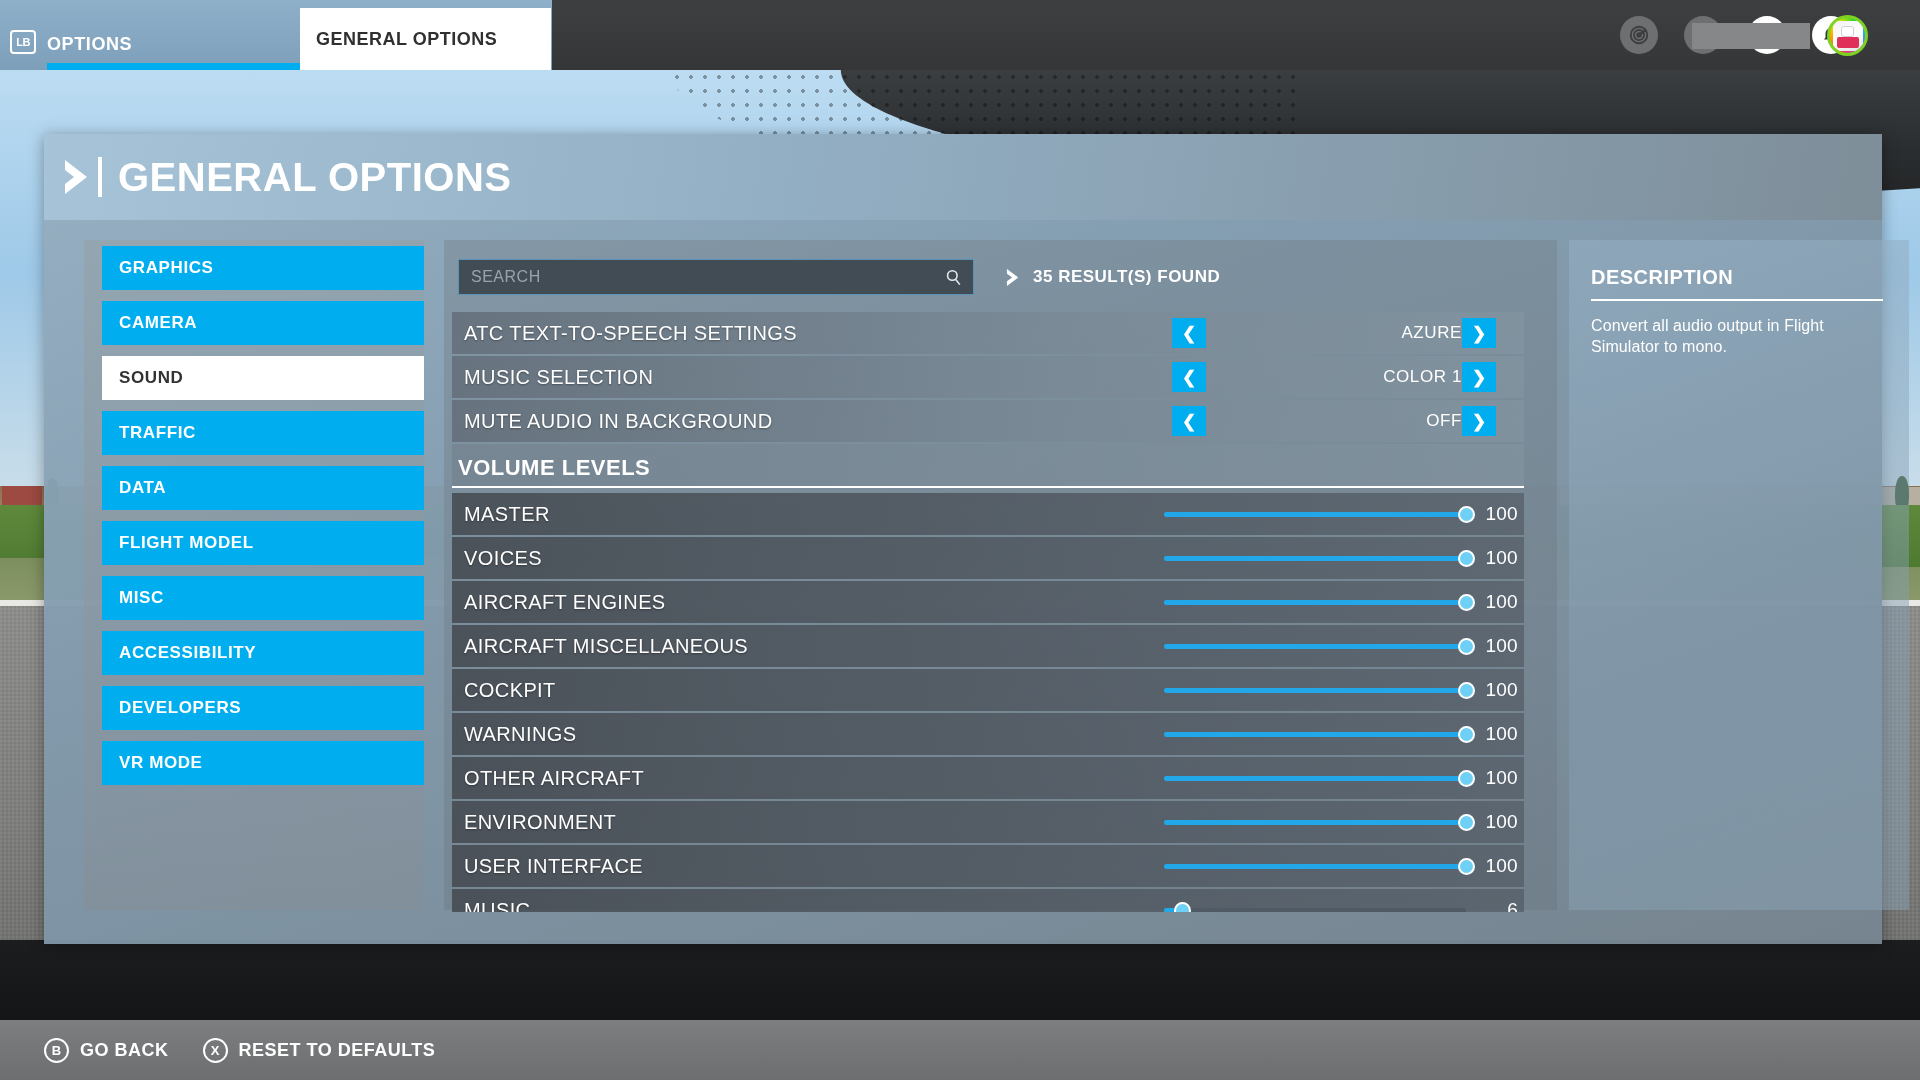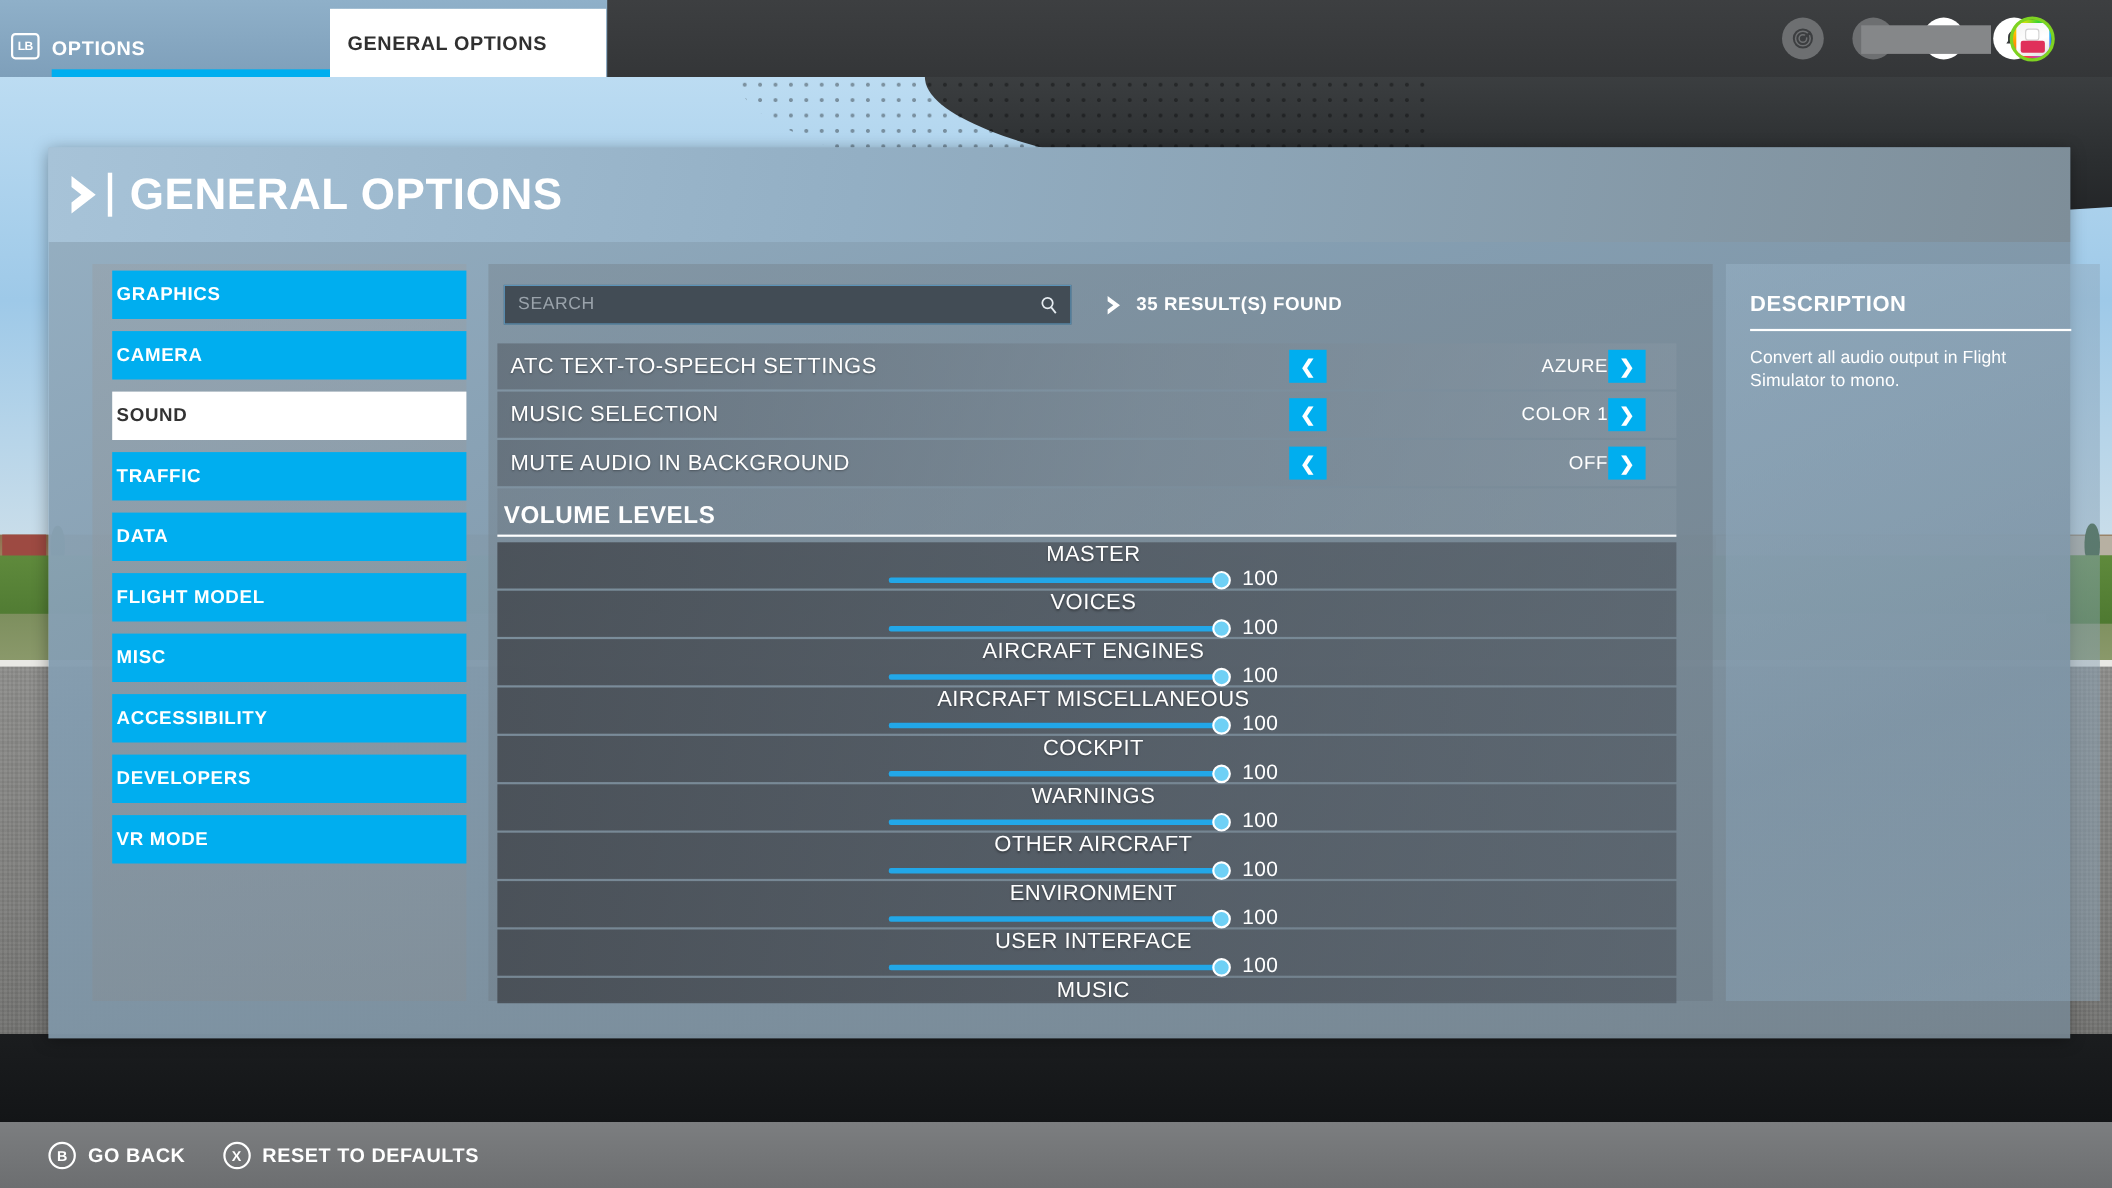--- a/index.html
+++ b/index.html
@@ -156,21 +156,21 @@
   
   .nav {
     position:absolute; left:40px; top:106px; width:340px; height:670px;
     background:linear-gradient(180deg, rgba(150,160,168,.55), rgba(132,142,150,.55));
     padding:6px 0 0 18px;
   }
   .nav-item {
     width:322px; height:44px; margin-bottom:11px;
     background:#00aeef; color:#ffffff;
     font-size:17px; font-weight:bold; letter-spacing:.6px;
-    display:flex; align-items:center; padding-left:4px;
+    display:flex; align-items:center; padding-left:17px;
   }
   .nav-item.active { background:#ffffff; color:#333333; }
 
   
   .center {
     position:absolute; left:400px; top:106px; width:1113px; height:670px;
     background:linear-gradient(165deg, rgba(124,140,152,.62) 0%, rgba(109,123,134,.62) 100%);
   }
   .searchrow {
     position:absolute; left:14px; top:9px; width:1086px; height:56px;
@@ -194,21 +194,20 @@
 
   
   .rows { position:absolute; left:8px; top:72px; width:1090px; height:600px; overflow:hidden; }
   .row {
     position:relative; width:1072px; height:42px; margin-bottom:2px;
     display:flex; align-items:center;
     background:linear-gradient(100deg, rgba(92,102,112,.70) 0%, rgba(120,134,146,.62) 55%, rgba(134,150,163,.58) 100%);
   }
   .row.dark {
     background:linear-gradient(100deg, rgba(62,66,72,.78) 0%, rgba(72,78,86,.70) 55%, rgba(80,88,97,.66) 100%);
-    flex-direction:column;
   }
   .row-label {
     color:#ffffff; font-size:20px; letter-spacing:.4px; padding-left:12px; flex:1;
     text-shadow:0 1px 2px rgba(0,0,0,.35);
   }
   .selector { display:flex; align-items:center; }
   .sel-arrow {
     width:34px; height:30px; background:#00aeef; color:#fff;
     display:flex; align-items:center; justify-content:center; font-size:17px; font-weight:bold;
   }

